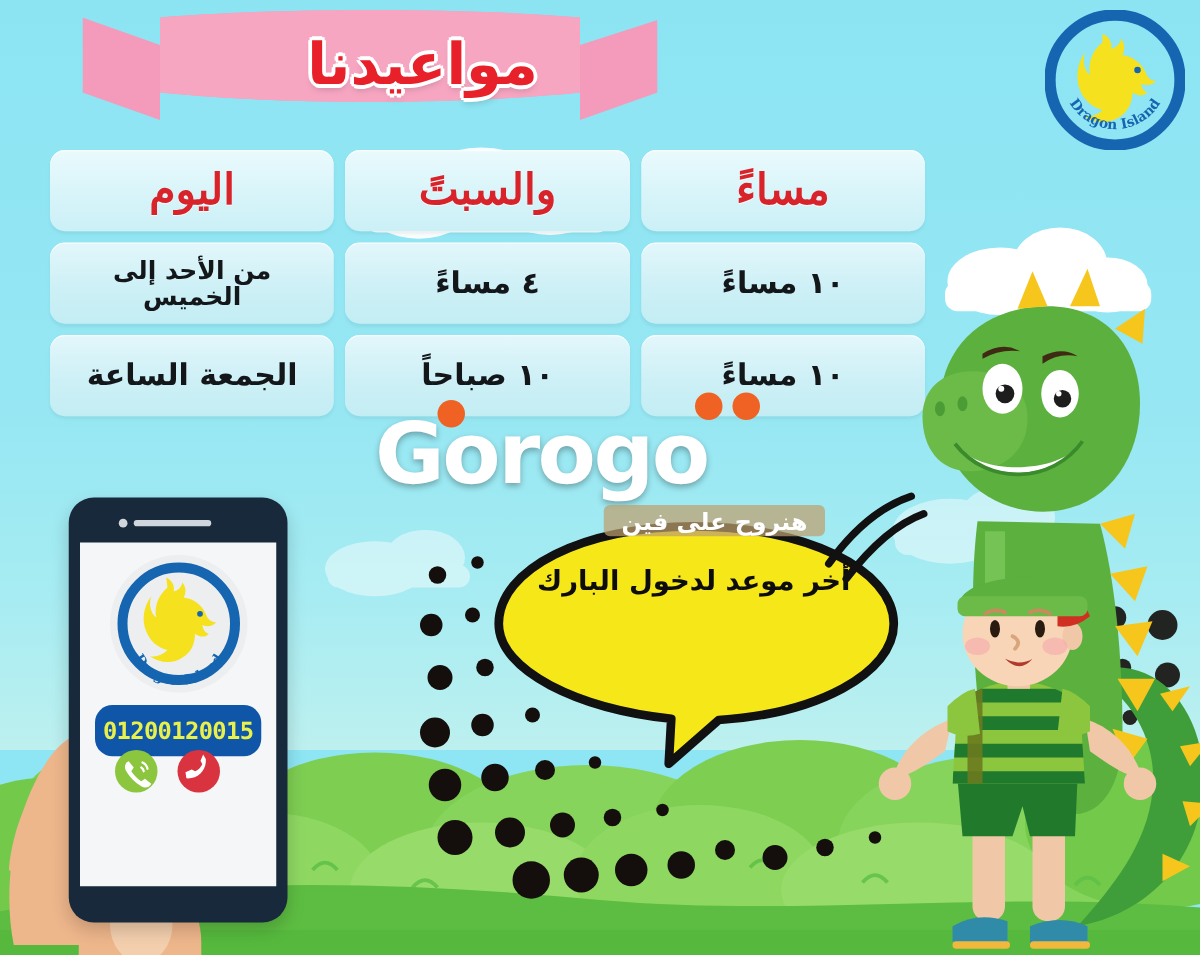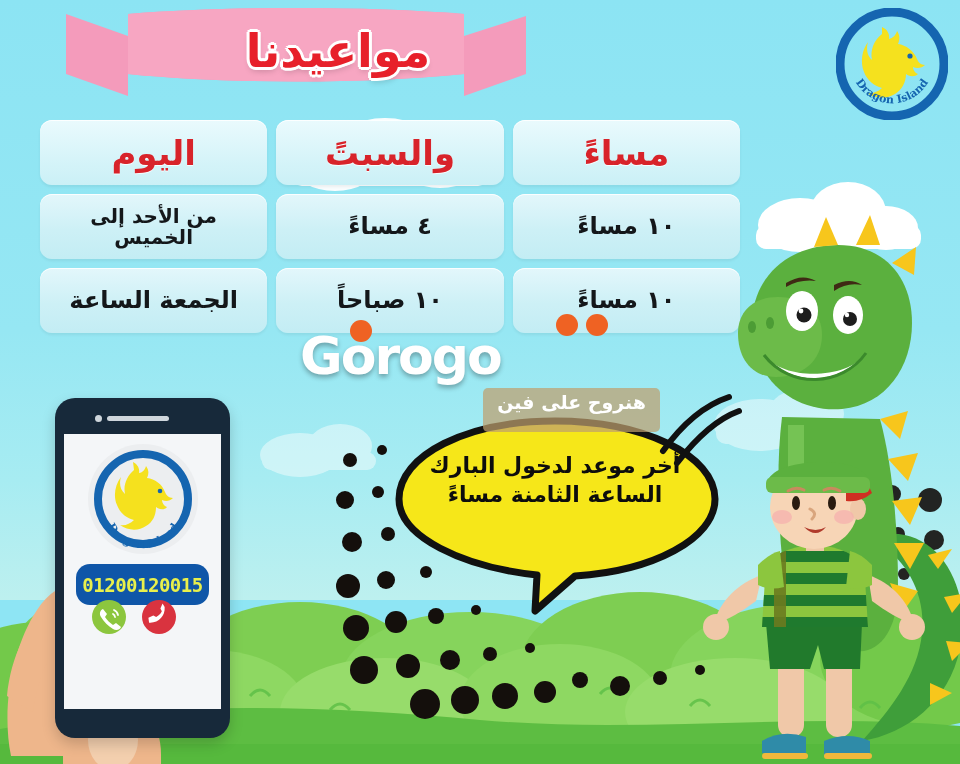--- a/index.html
+++ b/index.html
@@ -44,20 +44,21 @@
   .row { display:flex; gap:9px; }
   .cell {
     flex:1 1 0; height:65px; border-radius:12px;
     background:linear-gradient(180deg,#e3f7fb 0%,#cdf0f6 55%,#c3edf4 100%);
     box-shadow:0 2px 3px rgba(0,0,0,.06), inset 0 1px 0 rgba(255,255,255,.85);
     display:flex; align-items:center; justify-content:center;
     text-align:center; padding:0 8px;
   }
   .row-head .cell {
     background:linear-gradient(180deg,#eafafd 0%,#d6f4f9 60%,#cbf0f6 100%);
+    font-family:Liberation Serif, serif;
   }
   .head-text {
     font-size:34px; font-weight:bold; color:#d8232a;
     text-shadow:0 1px 0 rgba(255,255,255,.8);
     line-height:1;
   }
   .cell-text {
     font-size:24px; font-weight:bold; color:#14171a; line-height:1.05;
     font-family:"DejaVu Sans","Liberation Sans",sans-serif;
   }
@@ -111,27 +112,27 @@
   .call-btn { position:absolute; top:166px; width:34px; height:34px; border-radius:50%; }
   .call-accept { left:28px; background:#8cc63e; }
   .call-decline { left:78px; background:#d9333f; }
 
   
   .toplogo { position:absolute; right:12px; top:8px; width:112px; height:112px; }
 
   
   .wm { position:absolute; left:300px; top:330px; width:360px; height:120px; }
   .wm-main {
-    font-size:52px; font-weight:bold; color:#ffffff; letter-spacing:-2px;
+    font-size:68px; font-weight:bold; color:#ffffff; letter-spacing:-2px;
     font-family:"DejaVu Sans","Liberation Sans",sans-serif;
     text-shadow:0 3px 5px rgba(0,0,0,.30);
     line-height:1; direction:ltr; text-align:left;
   }
   .wm-tag {
-    display:inline-block; margin-top:6px; margin-right:0; padding:3px 14px 19px;
+    display:inline-block; margin-top:6px; margin-right:0; padding:3px 14px 0;
     background:rgba(190,160,110,.72); border-radius:5px;
     color:#ffffff; font-size:19px; font-weight:bold; direction:rtl;
   }
   .wm-dot { position:absolute; border-radius:50%; background:#ef6223; }
 </style>
 </head>
 <body>
 
 <div id="poster">
 
@@ -363,21 +364,20 @@
       <path d="M58,220 l16,0 l0,50 l-16,4 Z" fill="#7cc85a" opacity=".8"></path>
     </svg>
   </div>
 
   <div class="bubble-wrap">
     <svg width="340" height="200" viewBox="0 0 340 200" style="position:absolute;left:0;top:0;">
       <path d="M170,6 C258,6 330,40 330,84 C330,124 268,156 190,161 L150,196 L152,160 C78,152 14,122 14,84 C14,40 82,6 170,6 Z" fill="#f6e719" stroke="#111111" stroke-width="7" stroke-linejoin="round"></path>
     </svg>
     <div class="bubble-text">
       <div>أخر موعد لدخول البارك</div>
-      <div>الساعة الثامنة مساءً</div>
     </div>
 
     <svg width="90" height="90" style="position:absolute;left:268px;top:-28px;">
       <g fill="none" stroke="#111" stroke-width="6" stroke-linecap="round">
         <path d="M10,64 C30,36 52,18 76,10"></path>
         <path d="M24,76 C44,50 64,32 86,24"></path>
       </g>
     </svg>
   </div>
 

